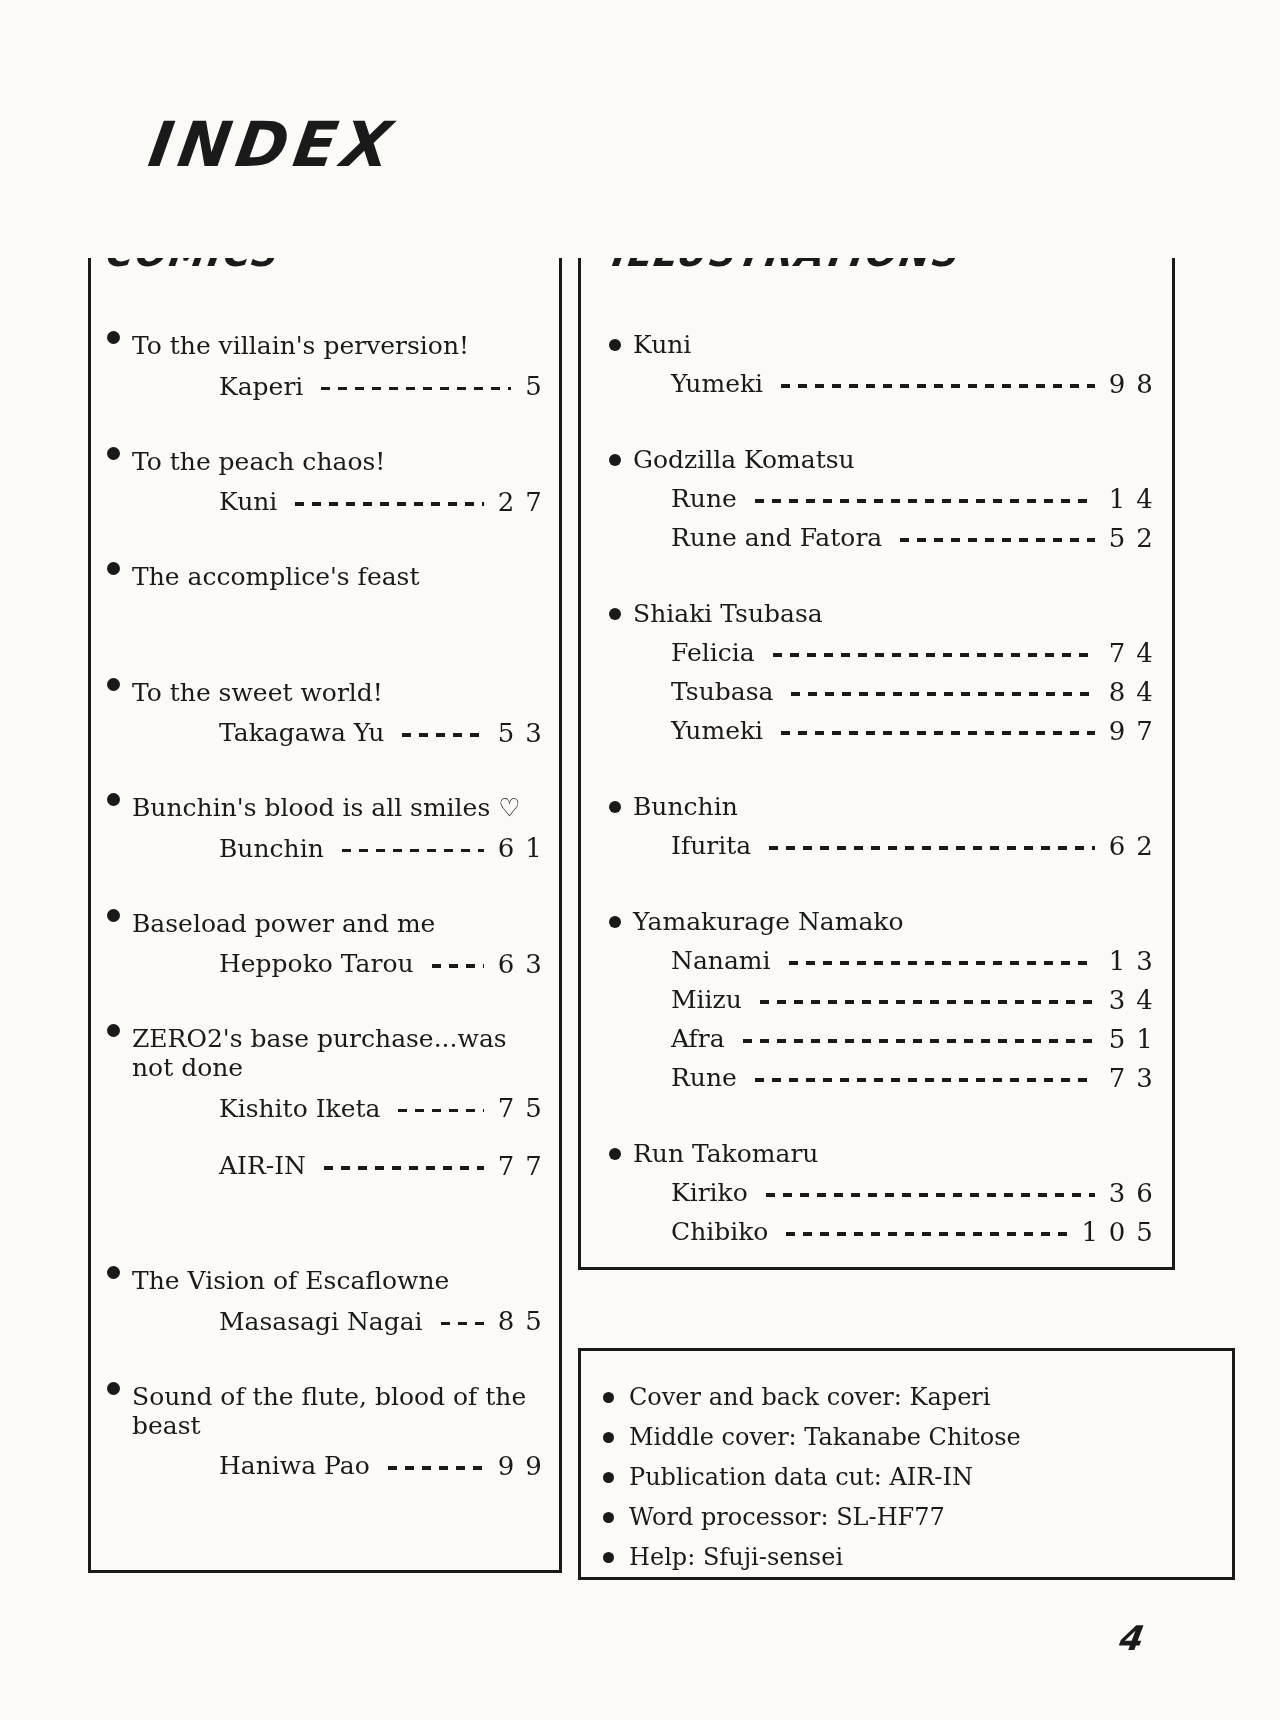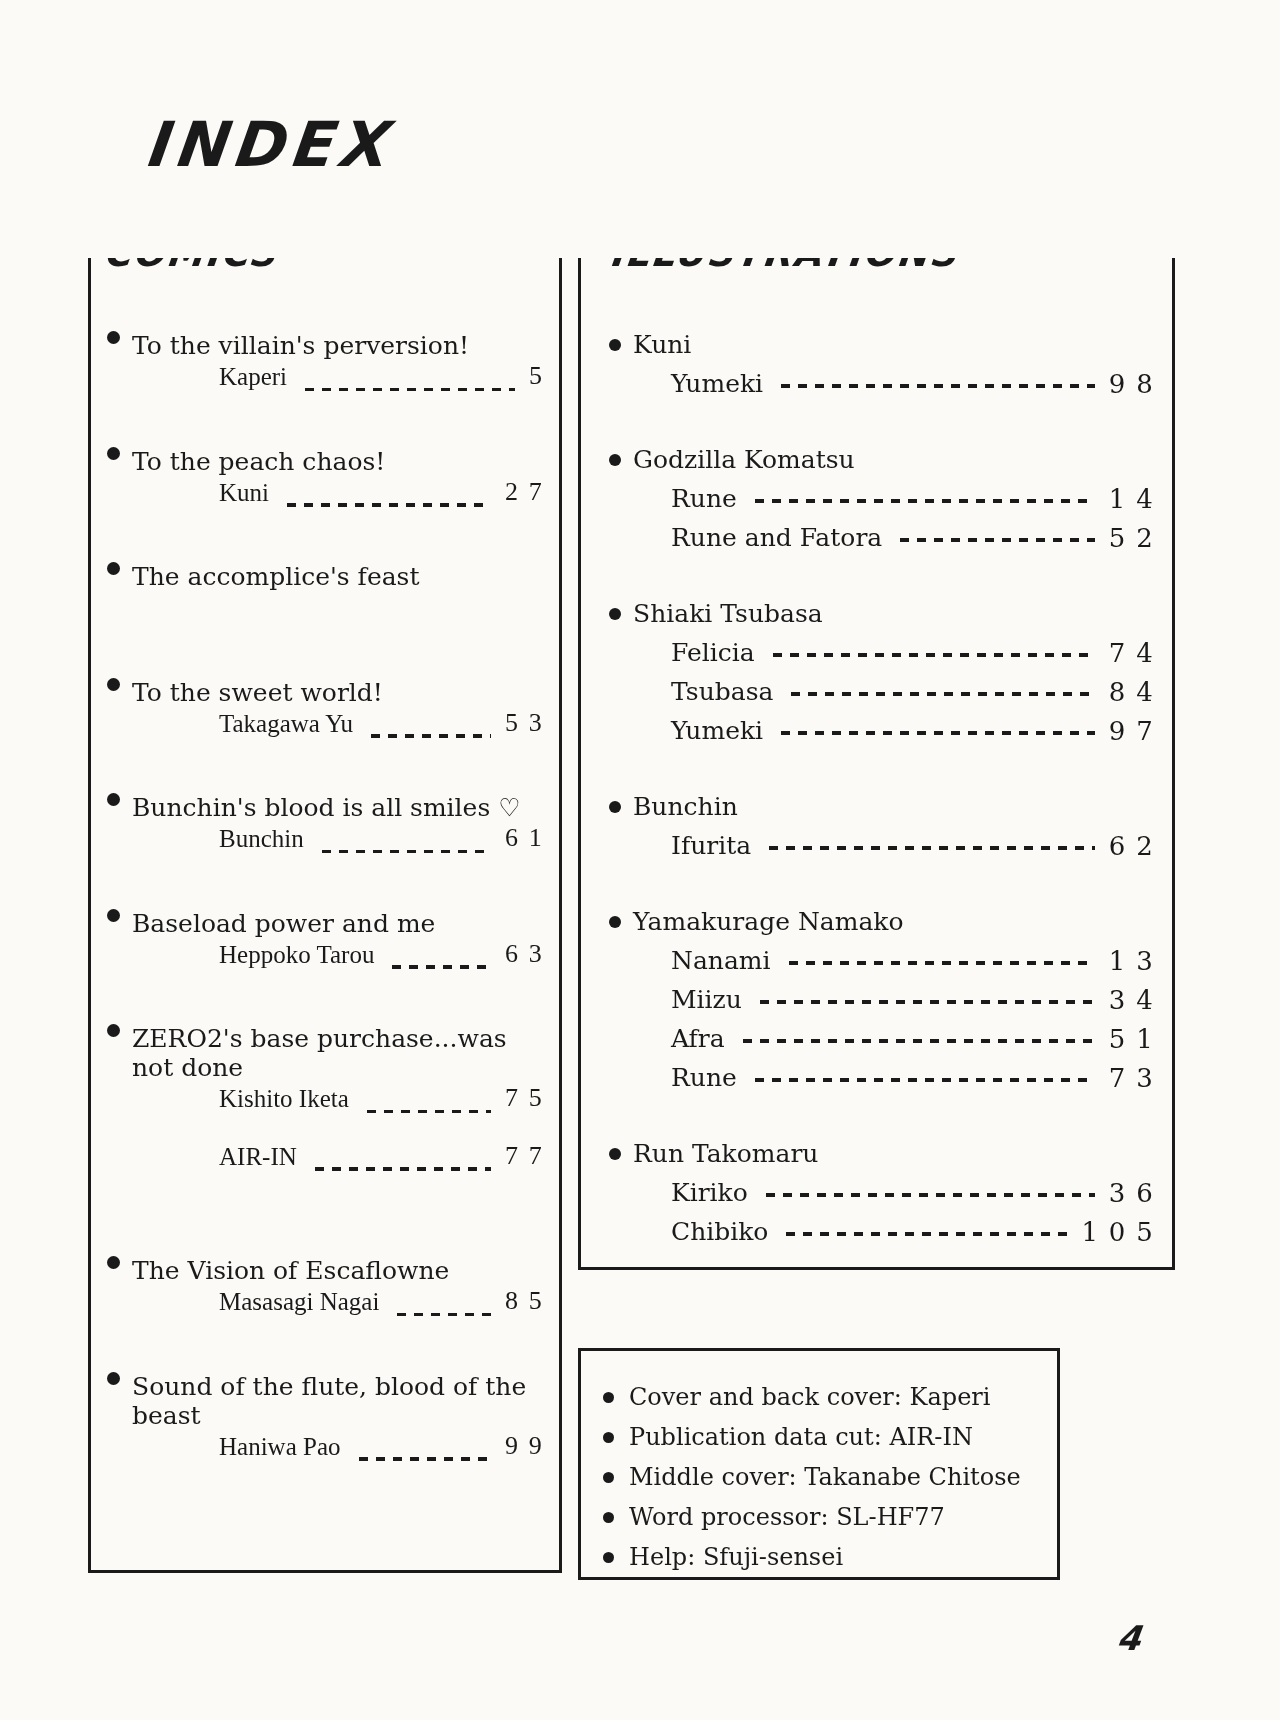--- a/index.html
+++ b/index.html
@@ -24,39 +24,39 @@
   .box {
     position: absolute;
     border: 3px solid var(--ink, #1a1a1a);
     border-top: none;
     box-sizing: border-box;
     overflow: hidden;
   }
   #comics-box { left: 88px; top: 258px; width: 474px; height: 1315px; }
   #illustrations-box { left: 578px; top: 258px; width: 597px; height: 1012px; }
   #credits-box {
-    position: absolute; left: 578px; top: 1348px; width: 482px; height: 232px;
+    position: absolute; left: 578px; top: 1348px; width: 657px; height: 232px;
     border: 3px solid var(--ink, #1a1a1a); box-sizing: border-box;
   }
   .col-heading {
     font-size: 37px; letter-spacing: 2px;
     transform: skewX(-9deg);
     margin: -26px 0 0 16px;
     white-space: nowrap;
   }
   #illustrations-box .col-heading { margin-left: 32px; }
 
   
   .comics-list { margin-top: 56px; }
   .entry { height: 115.5px; padding: 0 14px 0 16px; box-sizing: border-box; }
   .entry-title { font-size: 25px; display: flex; gap: 12px; }
   .dot { width: 13px; height: 13px; border-radius: 50%; background: var(--ink, #1a1a1a); flex: none; }
   .entry-byline {
-    display: flex; align-items: flex-end;
-    margin-top: 1px; padding-left: 112px; font-size: 25px; font-family: Liberation Serif, serif;
+    display: flex; align-items: center;
+    margin-top: 11px; padding-left: 112px; font-size: 25px;
   }
   .leader {
     flex: 1; height: 3.5px;
     margin: 5px 14px 0 18px;
     background: repeating-linear-gradient(to right, var(--ink, #1a1a1a) 0 9px, transparent 9px 17px);
   }
   .pagenum {
     font-size: 26px; letter-spacing: 0.42em; margin-right: -0.3em;
     white-space: nowrap;
   }
@@ -310,28 +310,28 @@
 </section>
 
 <section id="credits-box">
   <div class="credits-list">
       <div class="credit-item">
     <span class="dot"></span>
     <span>Cover and back cover: Kaperi</span>
   </div>
       <div class="credit-item">
     <span class="dot"></span>
+    <span>Middle cover: Takanabe Chitose</span>
+  </div>
+      <div class="credit-item">
+    <span class="dot"></span>
     <span>Publication data cut: AIR-IN</span>
   </div>
       <div class="credit-item">
     <span class="dot"></span>
-    <span>Middle cover: Takanabe Chitose</span>
-  </div>
-      <div class="credit-item">
-    <span class="dot"></span>
     <span>Word processor: SL-HF77</span>
   </div>
       <div class="credit-item">
     <span class="dot"></span>
     <span>Help: Sfuji-sensei</span>
   </div>
     </div>
 </section>
 
 <div id="page-number" class="display">4</div>

